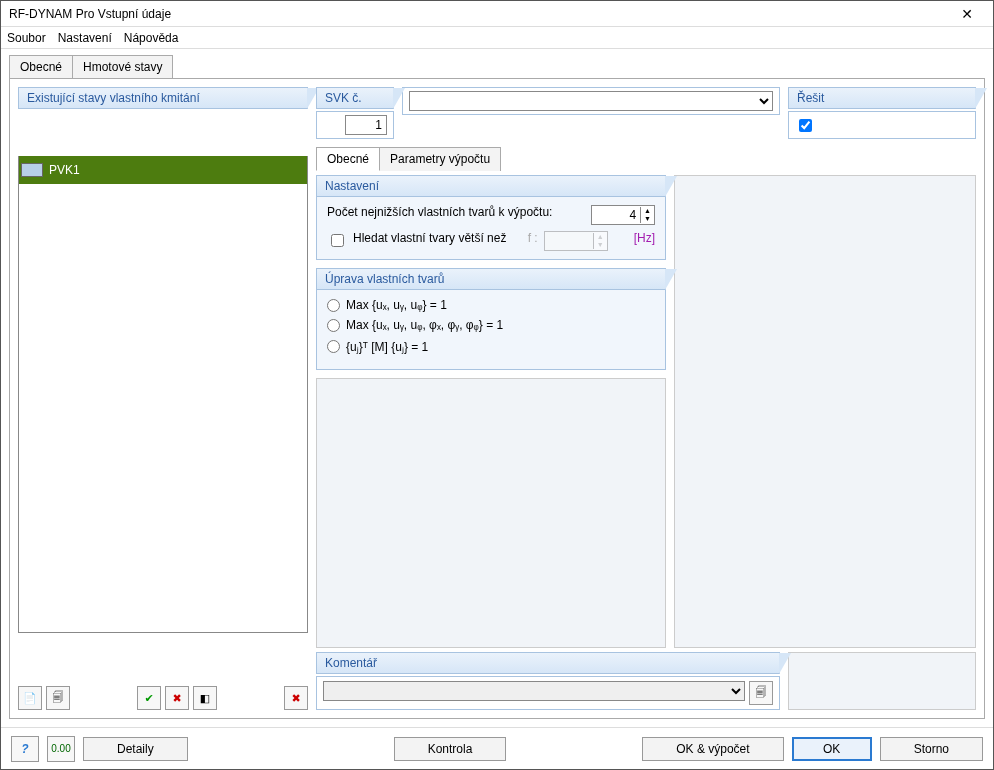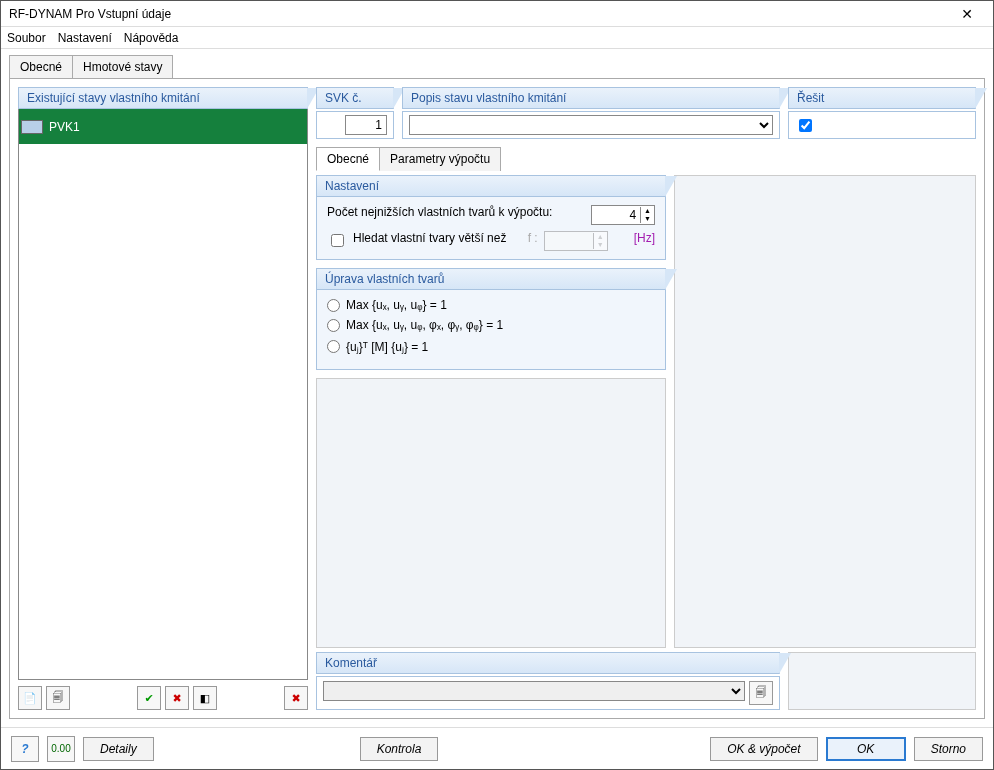--- a/index.html
+++ b/index.html
@@ -7,25 +7,25 @@
 .window { width: 994px; height: 770px; border: 1px solid #555; background: #fff; display: flex; flex-direction: column; }
 .titlebar { height: 26px; display: flex; align-items: center; padding: 12px 8px; border-bottom: 1px solid #ddd; }
 .titlebar-text { flex: 1; }
 .close-x { width: 36px; text-align: center; font-size: 14px; cursor: default; }
 .menubar { height: 22px; display: flex; align-items: center; padding: 0 6px; gap: 12px; border-bottom: 1px solid #ddd; }
 .menubar span { cursor: default; }
 .main-tabs { display: flex; margin: 6px 8px 0 8px; }
 .tab { padding: 4px 10px; border: 1px solid #aaa; border-bottom: none; background: #f3f3f3; margin-right: -1px; cursor: default; }
 .tab.active { background: #fff; position: relative; z-index: 2; border-bottom: 1px solid #fff; }
 .content-frame { margin: 0 8px 8px 8px; border: 1px solid #aaa; flex: 1; display: flex; padding: 8px; gap: 8px; position: relative; }
-.left-panel { width: 290px; display: flex; flex-direction: column; }
+.left-panel { width: 290px; display: flex; flex-direction: column; gap: 47px; }
 .panel-header { background: linear-gradient(to bottom, #eaf2fb 0%, #d6e6f7 100%); color: #2a5a9e; padding: 3px 8px; border: 1px solid #a8c3e0; position: relative; }
 .panel-header::after { content: ""; position: absolute; right: -12px; top: 0; width: 0; height: 0; border-top: 0 solid transparent; border-bottom: 21px solid transparent; border-left: 12px solid #d6e6f7; }
 .list-box { flex: 1; border: 1px solid #888; border-top: none; background: #fff; overflow: auto; }
-.list-row { display: flex; align-items: center; height: 35px; background: #15803d; color: #fff; }
+.list-row { display: flex; align-items: center; height: 28px; background: #4d7c0f; color: #fff; }
 .list-row .swatch { width: 22px; height: 14px; margin: 0 4px 0 2px; background: #b8cfe8; border: 1px solid #666; }
 .list-row .label { padding-left: 2px; }
 .icon-row { display: flex; gap: 4px; margin-top: 6px; align-items: center; }
 .iconbtn { width: 24px; height: 24px; border: 1px solid #999; background: #f7f7f7; display: inline-flex; align-items: center; justify-content: center; cursor: default; font-size: 11px; }
 .spacer { flex: 1; }
 .right-panel { flex: 1; display: flex; flex-direction: column; gap: 4px; }
 .header-row { display: flex; gap: 8px; }
 .hcol { display: flex; flex-direction: column; }
 .hcol .panel-header { margin-bottom: 2px; }
 .field-box { border: 1px solid #a8c3e0; padding: 4px 6px; height: 28px; display: flex; align-items: center; background: #fff; }
@@ -52,21 +52,21 @@
 .unit { color: #a21caf; margin-left: 20px; }
 .disabled { color: #aaa; }
 .radio-row { display: flex; align-items: center; margin-bottom: 6px; gap: 6px; }
 .radio-row input { margin: 0; }
 .empty-group { flex: 1; border: 1px solid #ccc; background: #f1f4f8; }
 .comment-row { display: flex; gap: 8px; }
 .comment-col { flex: 1; }
 .comment-body { display: flex; gap: 4px; padding: 4px 6px; border: 1px solid #a8c3e0; background: #fff; }
 .comment-body select { flex: 1; height: 20px; border: 1px solid #888; }
 .footer { height: 42px; border-top: 1px solid #ddd; display: flex; align-items: center; padding: 0 10px; gap: 8px; }
-.btn { height: 24px; padding: 0 16px; border: 1px solid #999; background: #f3f3f3; cursor: default; display: inline-flex; align-items: center; justify-content: center; font-style: italic; }
+.btn { height: 24px; padding: 0 33px; border: 1px solid #999; background: #f3f3f3; cursor: default; display: inline-flex; align-items: center; justify-content: center; }
 .btn.primary { border: 2px solid #2a7ad1; background: #eaf2fb; }
 .iconbtn-footer { width: 28px; height: 26px; border: 1px solid #999; background: #f7f7f7; display: inline-flex; align-items: center; justify-content: center; }
 </style>
 </head>
 <body>
 
 <div class="window">
 
   <div class="titlebar">
     <span class="titlebar-text">RF-DYNAM Pro Vstupní údaje</span>
@@ -109,21 +109,20 @@
     <div class="right-panel">
 
       <div class="header-row">
         <div class="hcol svk-col">
           <div class="panel-header">SVK č.</div>
           <div class="field-box" style="justify-content:flex-end">
             <input class="svk-input" readonly="" value="1" style="">
           </div>
         </div>
         <div class="hcol popis-col">
-          <div class="panel-header">Popis stavu vlastního kmitání</div>
           <div class="field-box">
             <select class="popis-select">
               <option></option>
             </select>
           </div>
         </div>
         <div class="hcol resit-col">
           <div class="panel-header">Řešit</div>
           <div class="field-box resit-box">
             <input type="checkbox" checked="" style="">

